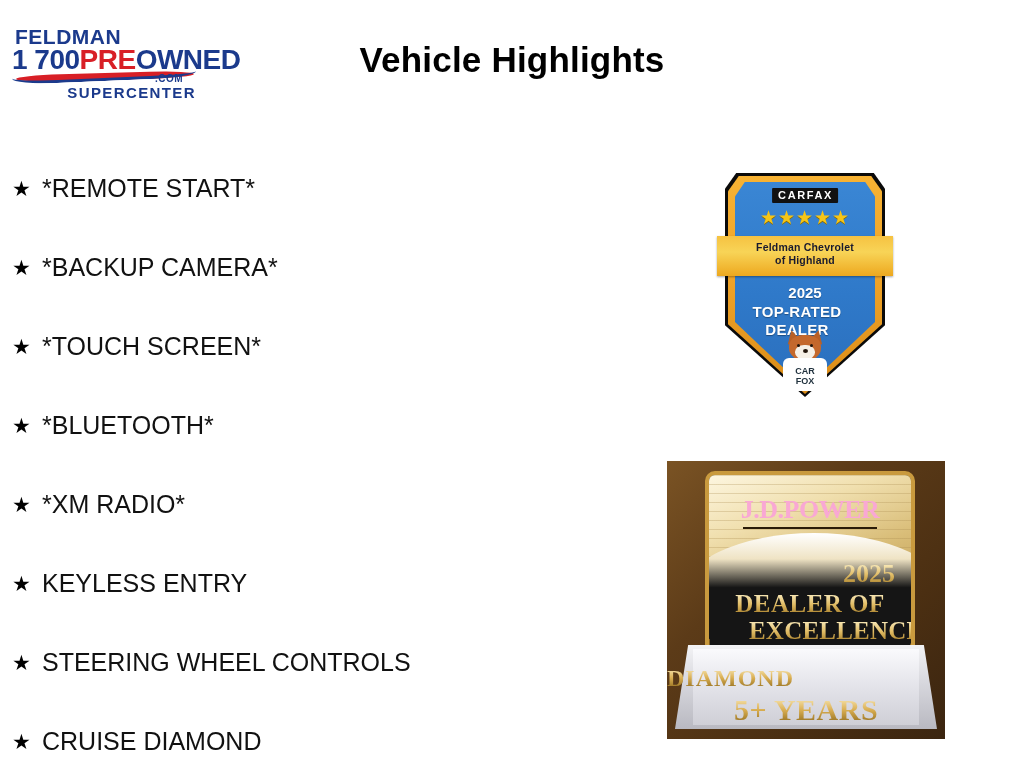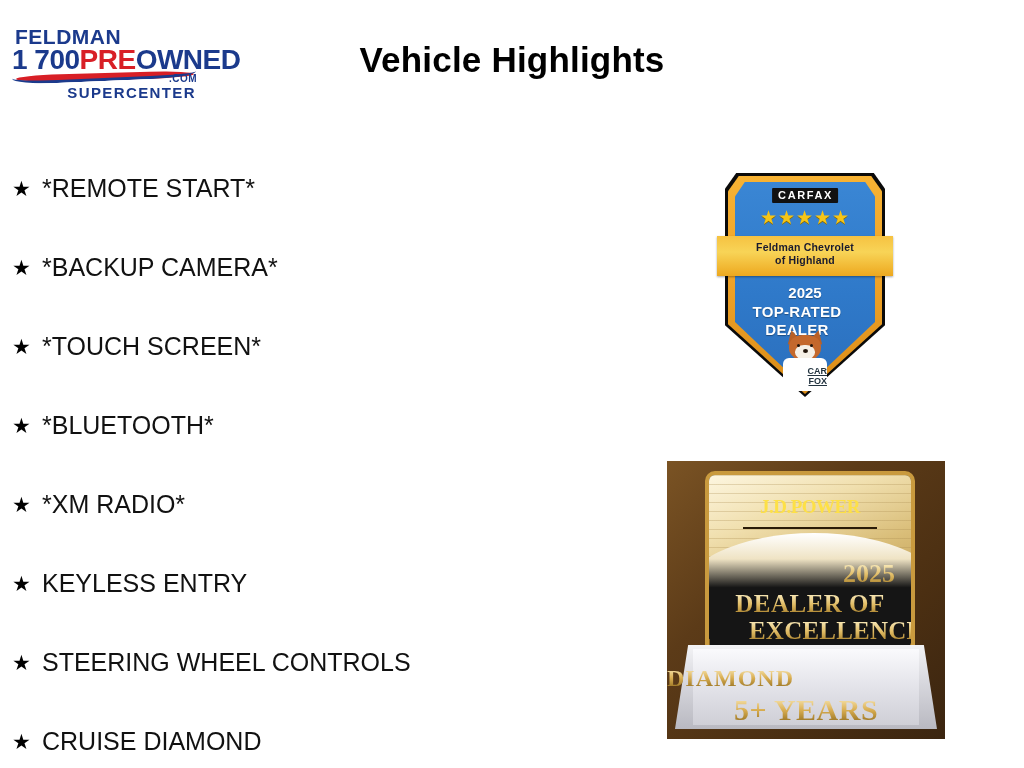--- a/index.html
+++ b/index.html
@@ -75,21 +75,21 @@
     left: 4px;
     top: 43px;
     width: 184px;
     height: 9px;
     border-bottom: 3px solid #1b3a8c;
     border-radius: 50% / 100%;
     transform: rotate(-2.4deg);
   }
   .logo-com {
     position: absolute;
-    right: 3px;
+    right: 17px;
     top: 47px;
     font-family: "Liberation Sans", sans-serif;
     font-weight: bold;
     font-size: 10px;
     color: #1b3a8c;
     letter-spacing: 0.5px;
   }
   .logo-supercenter {
     position: absolute;
     right: 4px;
@@ -299,27 +299,26 @@
     position: absolute;
     left: 4px; top: 25px;
     width: 44px; height: 33px;
     background: #ffffff;
     border-radius: 6px 6px 3px 3px;
   }
   .cf-fox-shirt-text {
     position: absolute;
     left: 0; right: 0;
     top: 8px;
-    text-align: right;
+    text-align: center;
     font-family: "Liberation Sans", sans-serif;
     font-weight: bold;
     font-size: 9px;
     line-height: 10px;
     color: #22333f;
-    text-decoration: underline;
   }
 
   
   .jdpower-award {
     position: absolute;
     left: 667px;
     top: 461px;
     width: 278px;
     height: 278px;
     background: linear-gradient(135deg, #7a5324 0%, #5c3b18 35%, #4b2f12 70%, #3b2510 100%);
@@ -354,23 +353,23 @@
     border-radius: 50%;
     background: linear-gradient(180deg, #ffffff 0%, #efe3c4 20%, #151515 42%, #151515 100%);
   }
   .jd-brand {
     position: absolute;
     left: 0; right: 0;
     top: 22px;
     text-align: center;
     font-family: "Liberation Serif", serif;
     font-weight: bold;
-    font-size: 19px;
+    font-size: 26px;
     letter-spacing: -0.5px;
-    color: #fde047;
+    color: #f9a8d4;
     line-height: 1;
   }
   .jd-brand-rule {
     position: absolute;
     left: 34px;
     right: 34px;
     top: 52px;
     height: 2px;
     background: #2a1b08;
   }

